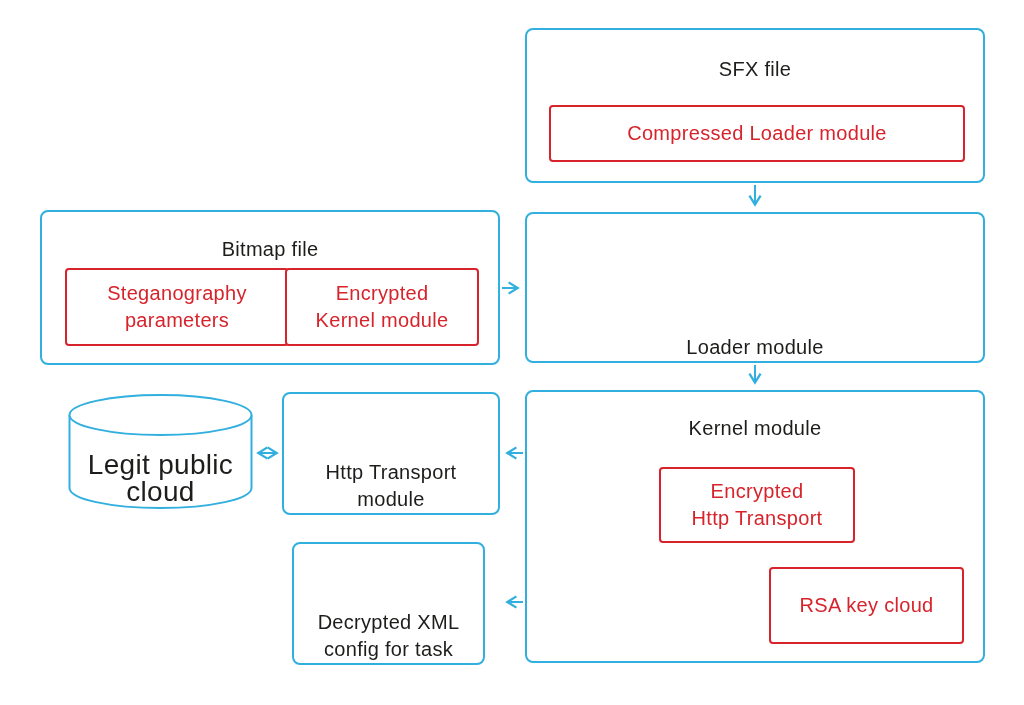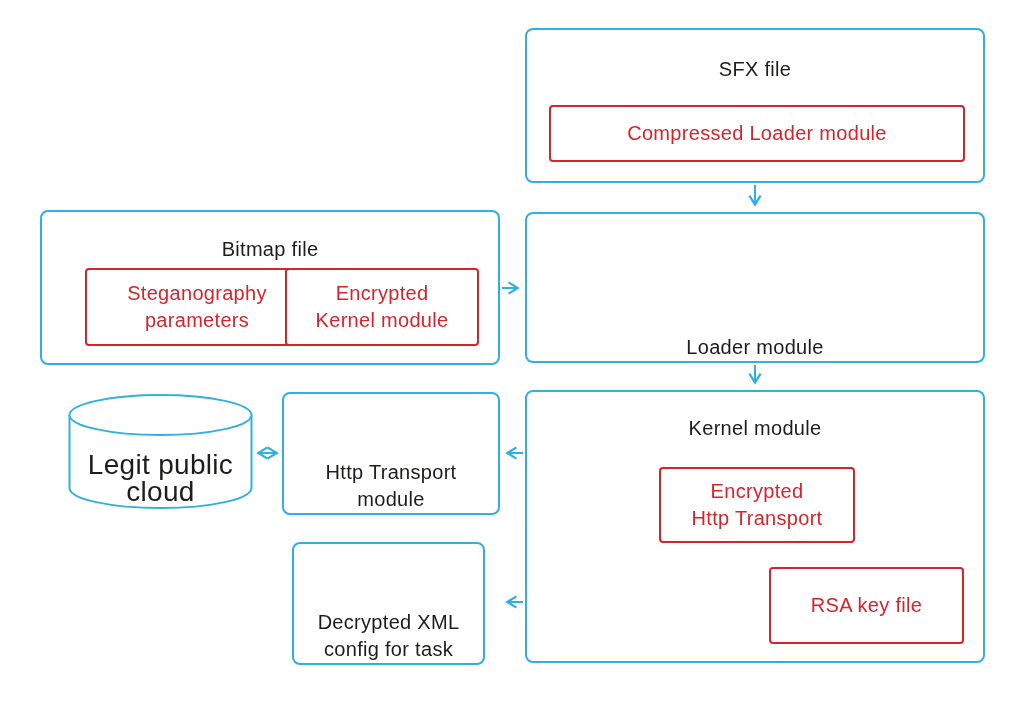--- a/index.html
+++ b/index.html
@@ -67,21 +67,21 @@
     letter-spacing: 0.3px;
     white-space: pre-line;
   }
   
   #sfx-box { left: 525px; top: 28px; width: 460px; height: 155px; padding-left: 21px; }
   #sfx-box .outer-title { top: 26px; }
   #sfx-box .inner-box { left: 22px; top: 75px; width: 416px; height: 57px; }
   
   #bitmap-box { left: 40px; top: 210px; width: 460px; height: 155px; }
   #bitmap-box .outer-title { top: 24px; }
-  #bitmap-box .inner-a { left: 23px; top: 56px; width: 224px; height: 78px; margin-left: 20px; }
+  #bitmap-box .inner-a { left: 23px; top: 56px; width: 224px; height: 78px; }
   #bitmap-box .inner-b { left: 243px; top: 56px; width: 194px; height: 78px; }
   
   #loader-box { left: 525px; top: 212px; width: 460px; height: 151px; }
   
   #kernel-box { left: 525px; top: 390px; width: 460px; height: 273px; }
   #kernel-box .outer-title { top: 23px; }
   #kernel-box .inner-a { left: 132px; top: 75px; width: 196px; height: 76px; }
   #kernel-box .inner-b { left: 23px; top: 175px; width: 195px; height: 77px; }
   #kernel-box .inner-c { left: 242px; top: 175px; width: 195px; height: 77px; }
   
@@ -148,21 +148,21 @@
   </div>
 
   <div class="node center-node" id="loader-box">
     <span>Loader module</span>
   </div>
 
   <div class="node" id="kernel-box">
     <div class="outer-title">Kernel module</div>
     <div class="inner-box inner-a">Encrypted
 Http Transport</div>
-    <div class="inner-box inner-c">RSA key file</div>
+    <div class="inner-box inner-c">RSA key cloud</div>
   </div>
 
   <div class="node center-node" id="http-box">
     <span>Http Transport
 module</span>
   </div>
 
   <div class="node center-node" id="xml-box">
     <span>Decrypted XML
 config for task</span>

